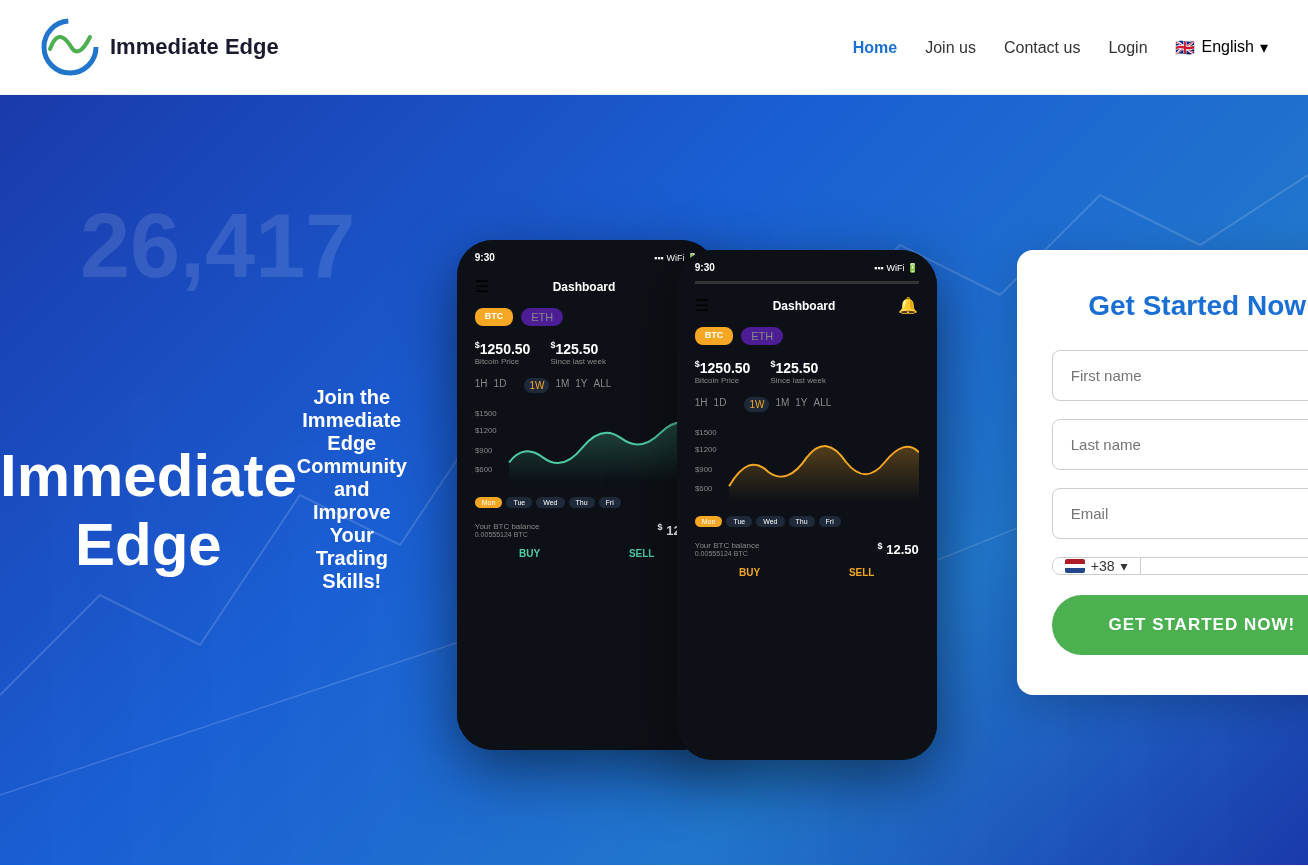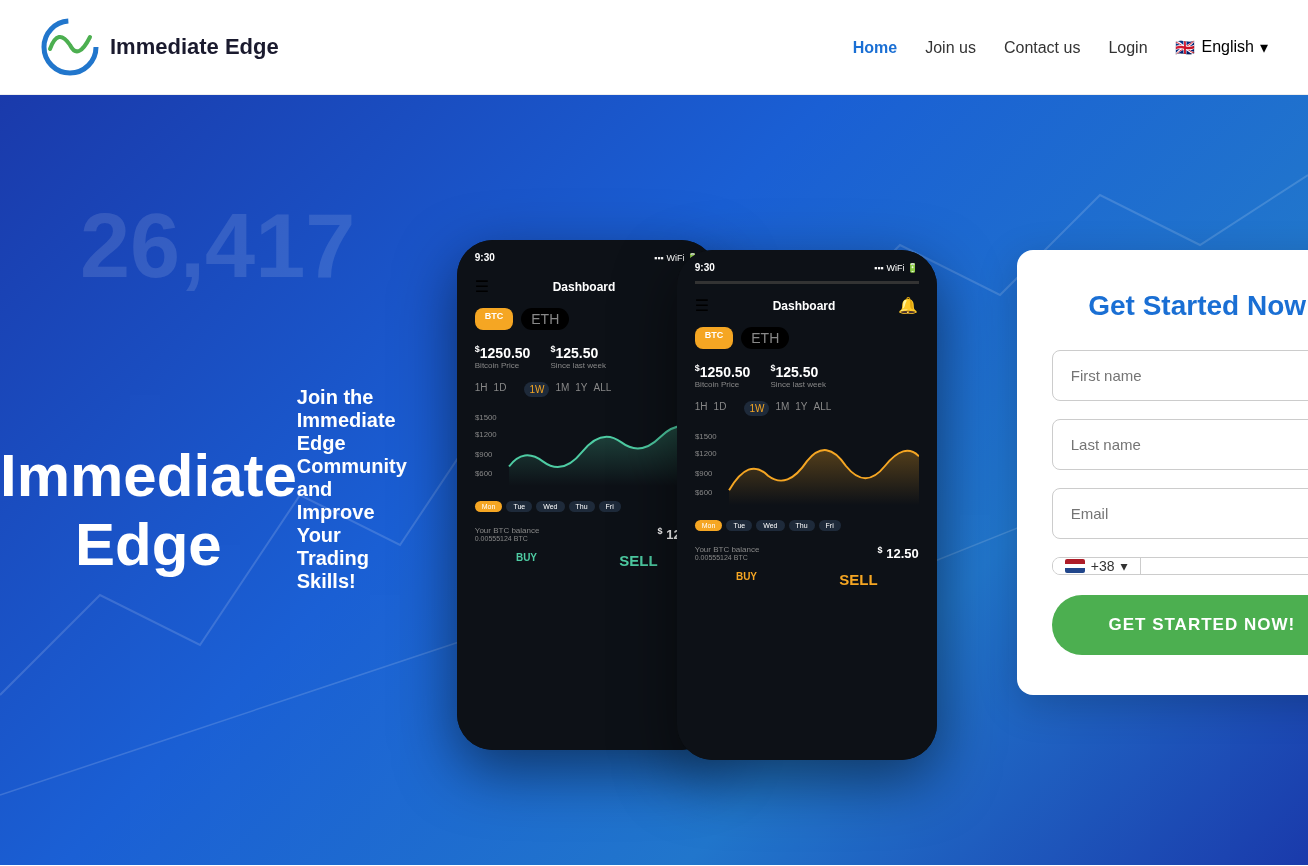--- a/index.html
+++ b/index.html
@@ -78,20 +78,21 @@
       margin-top: 60px;
       text-align: center;
       z-index: 2;
       position: relative;
     }
     .hero-subtitle {
       color: #fff;
       font-size: 20px;
       font-weight: 700;
       margin-top: 18px;
+      text-align: center;
       z-index: 2;
       position: relative;
     }
 
     .hero-content {
       display: flex;
       align-items: flex-start;
       gap: 0;
       margin-top: 30px;
       z-index: 2;
@@ -171,25 +172,25 @@
     }
     .btc-tab {
       background: #f5a623;
       color: #fff;
       border-radius: 8px;
       padding: 3px 10px;
       font-size: 9px;
       font-weight: bold;
     }
     .eth-tab {
-      background: #000000;
+      background: #4c1d95;
       color: #888;
       border-radius: 12px;
       padding: 3px 10px;
-      font-size: 14px;
+      font-size: 11px;
     }
 
     .prices-row {
       display: flex;
       gap: 20px;
       margin-bottom: 12px;
     }
     .price-block .label { color: #888; font-size: 8px; }
     .price-block .amount { color: #fff; font-size: 14px; font-weight: bold; }
     .price-block .amount span { font-size: 9px; vertical-align: super; }
@@ -242,21 +243,21 @@
     .balance-label { color: #888; font-size: 8px; }
     .balance-amount { color: #fff; font-size: 13px; font-weight: bold; }
     .balance-amount span { font-size: 9px; vertical-align: super; }
     .balance-sub { color: #888; font-size: 7px; }
 
     .action-btns {
       display: flex;
       justify-content: space-around;
     }
     .btn-buy { color: #4ecca3; font-size: 10px; font-weight: bold; }
-    .btn-sell { color: #4ecca3; font-size: 15px; font-weight: bold; }
+    .btn-sell { color: #4ecca3; font-size: 10px; font-weight: bold; }
 
     
     .form-card {
       background: #fff;
       border-radius: 16px;
       padding: 40px 35px;
       width: 370px;
       box-shadow: 0 10px 40px rgba(0,0,0,0.2);
       flex-shrink: 0;
       margin-left: 80px;

